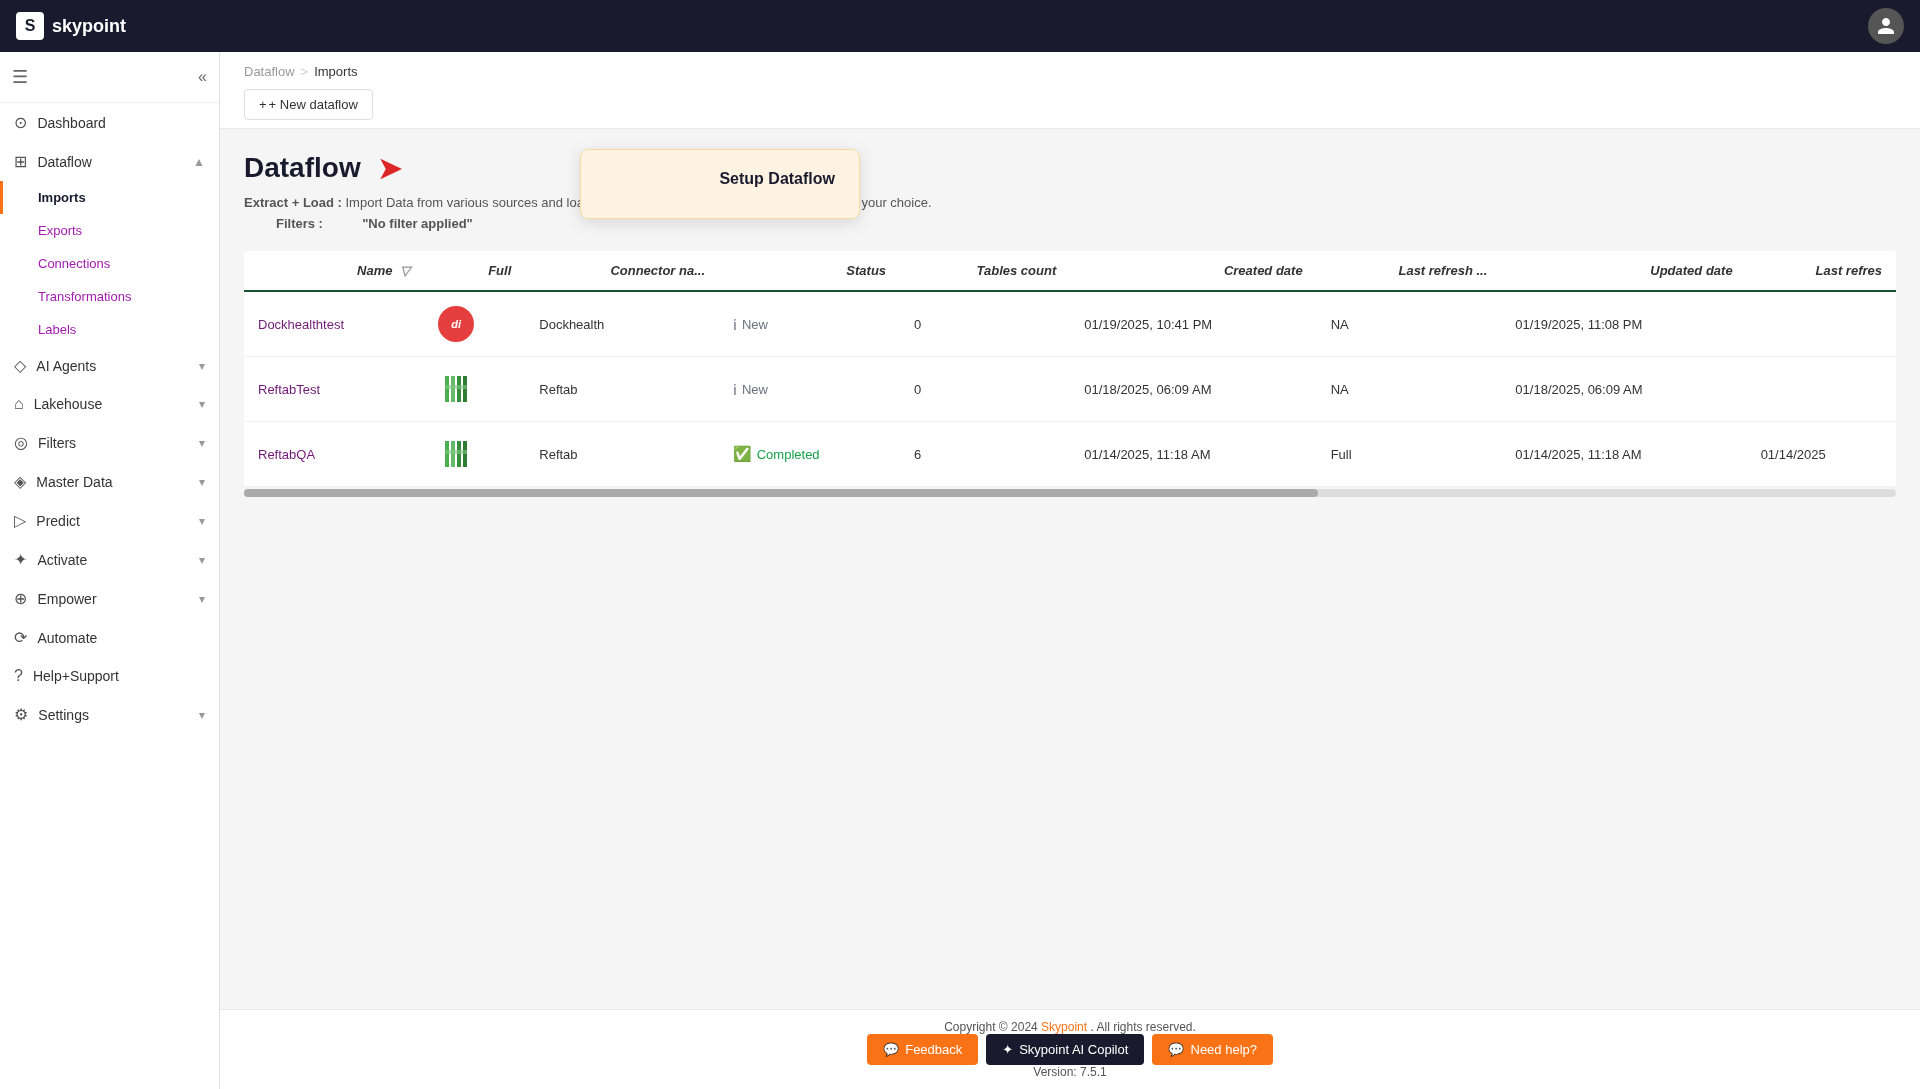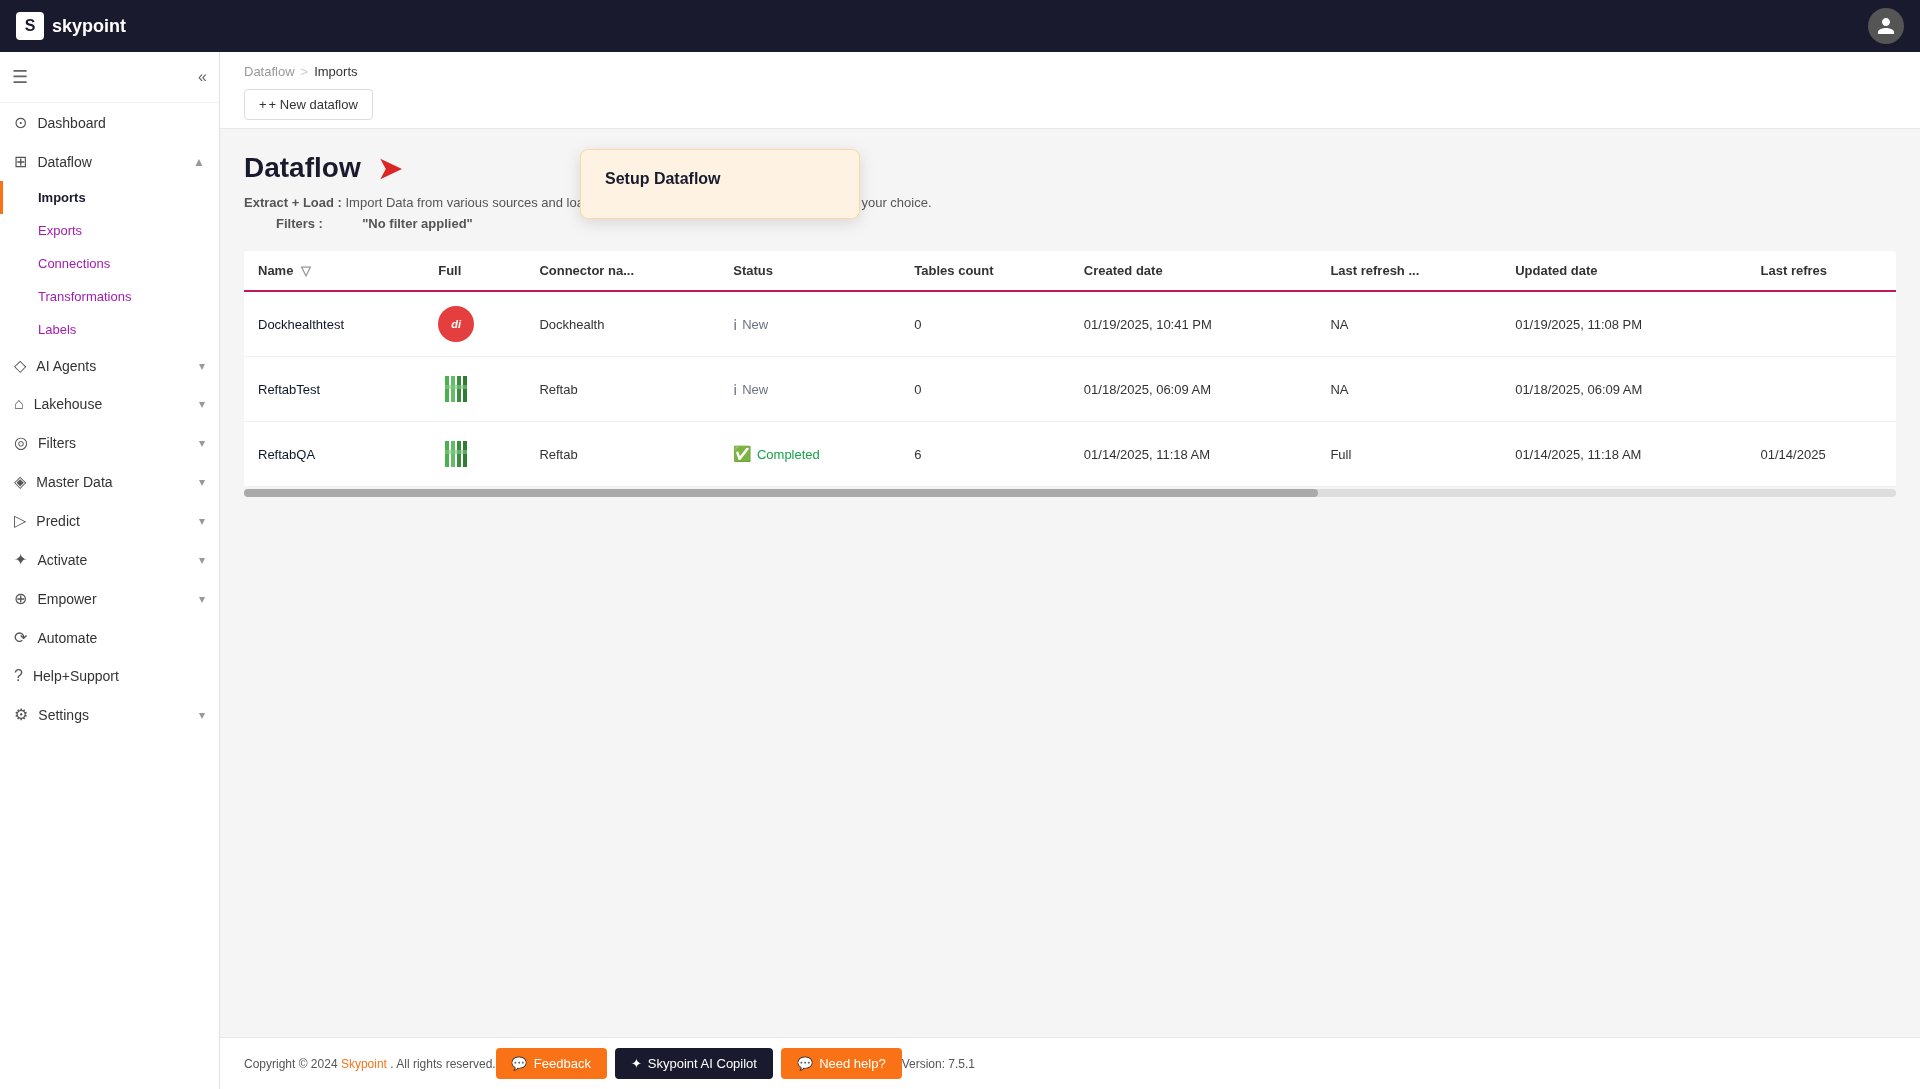--- a/index.html
+++ b/index.html
@@ -211,68 +211,69 @@
       padding: 20px 24px;
       width: 280px;
       box-shadow: 0 4px 16px rgba(0,0,0,0.12);
       z-index: 100;
     }
     .tooltip-popup h3 {
       font-size: 16px;
       font-weight: 700;
       color: #1a1a2e;
       margin-bottom: 10px;
-      text-align: left;
+      text-align: right;
     }
     .tooltip-popup p {
       font-size: 13px;
       color: #333;
       line-height: 1.5;
       text-align: center;
     }
     .tooltip-popup strong { font-weight: 700; }
 
     
     .data-table {
       width: 100%;
       border-collapse: collapse;
       background: white;
       border-radius: 4px;
       overflow: hidden;
     }
     .data-table th {
       background: white;
       padding: 12px 14px;
-      text-align: left;
+      text-align: right;
       font-size: 13px;
       font-weight: 600;
       color: #333;
-      border-bottom: 2px solid #be185d;
+      border-bottom: 2px solid #14532d;
       white-space: nowrap;
+      font-style: italic;
     }
     .data-table td {
       padding: 14px 14px;
       font-size: 13px;
       color: #333;
       border-bottom: 1px solid #f0f0f0;
       white-space: nowrap;
     }
 
     .status-badge {
       display: flex;
       align-items: center;
       gap: 5px;
       font-size: 13px;
     }
     .status-icon { font-size: 15px; }
     .status-new { color: #6b7280; }
     .status-completed { color: #16a34a; }
 
     .link-text {
-      color: #0f172a;
+      color: #701a75;
       cursor: pointer;
       text-decoration: none;
     }
 
     
     .table-scroll-bar {
       height: 8px;
       background: #ddd;
       border-radius: 4px;
       margin-top: 2px;
@@ -288,24 +289,25 @@
       border-radius: 4px;
     }
 
     
     .footer {
       background: white;
       border-top: 1px solid #e8e8e8;
       padding: 10px 24px;
       display: flex;
       align-items: center;
-      justify-content: flex-start;
+      justify-content: space-between;
       font-size: 12px;
       color: #555;
       flex-shrink: 0;
+      flex-direction: column;
     }
     .footer a { color: #f97316; text-decoration: none; }
     .footer-buttons {
       display: flex;
       gap: 8px;
     }
     .footer-btn {
       display: flex;
       align-items: center;
       gap: 6px;

